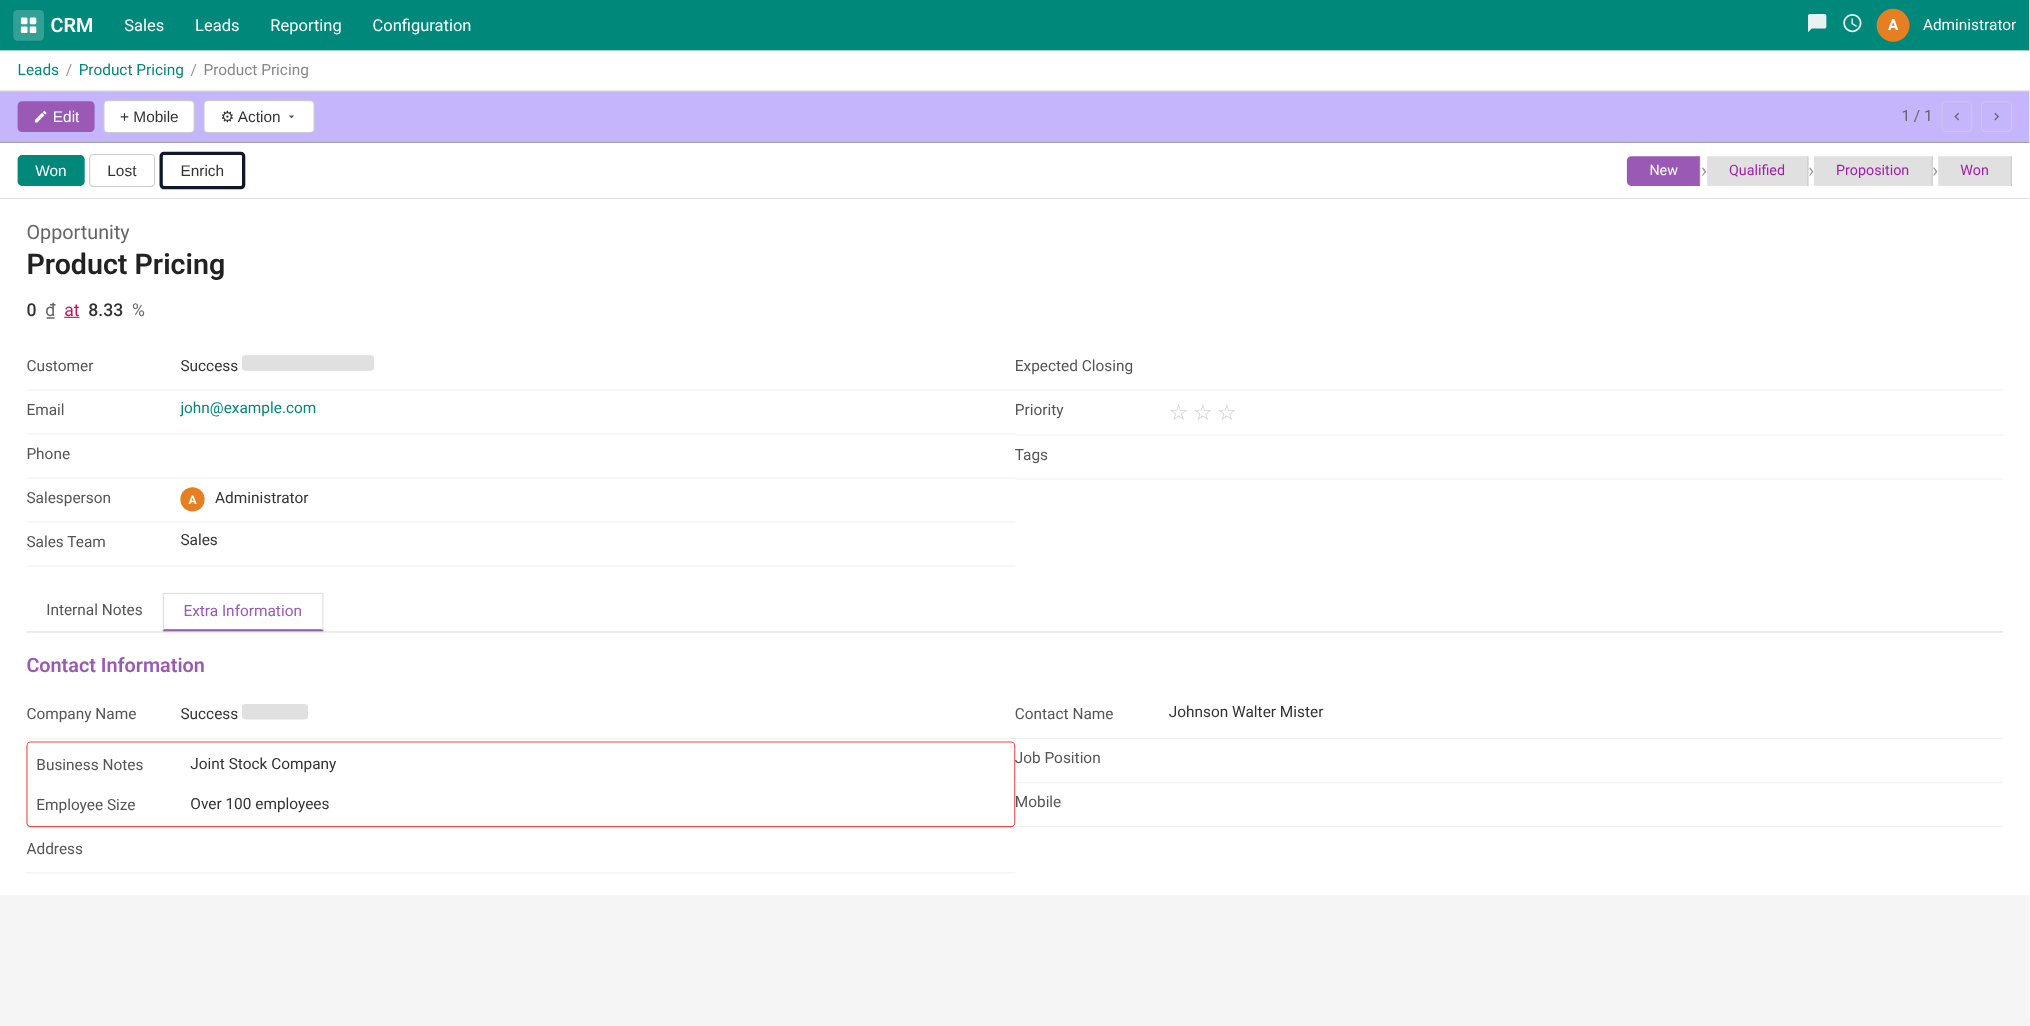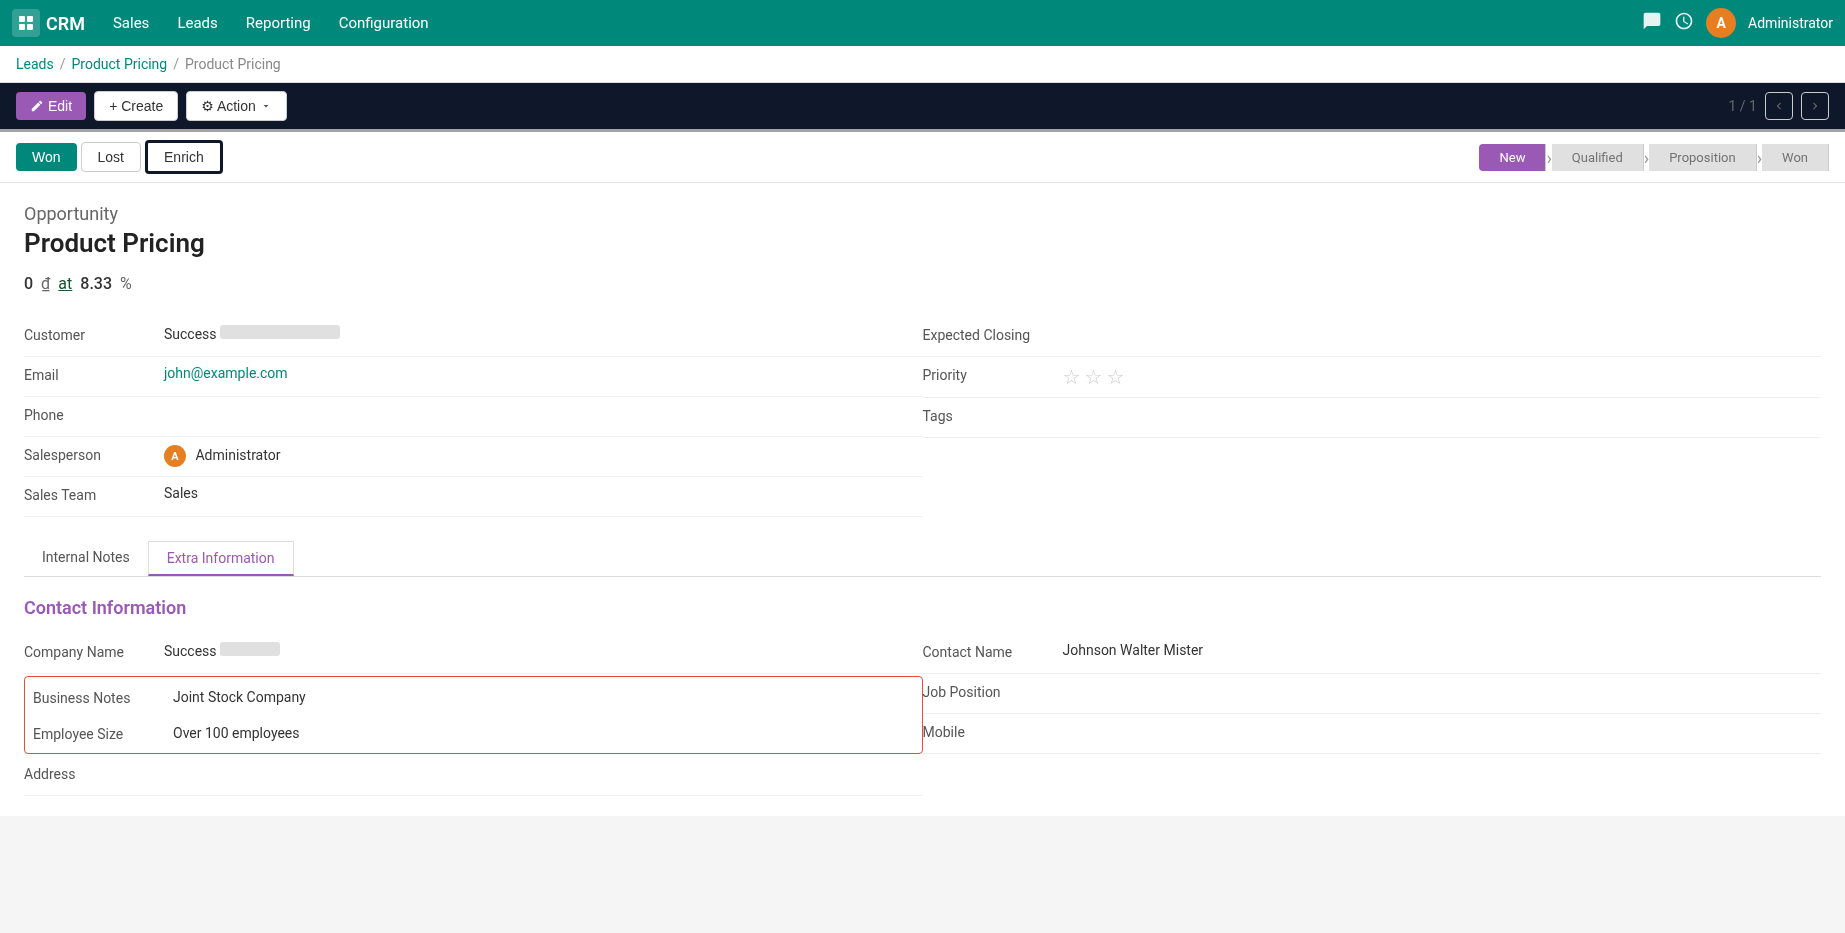--- a/index.html
+++ b/index.html
@@ -78,26 +78,26 @@
       font-size: 14px;
       background: white;
       border-bottom: 1px solid #e0e0e0;
     }
     .breadcrumb-link { color: #00897b; cursor: pointer; }
     .breadcrumb-sep { color: #999; }
     .breadcrumb-current { color: #888; }
 
     
     .toolbar {
-      background: #0f172a;
+      background: #c4b5fd;
       padding: 8px 16px;
       display: flex;
       align-items: center;
       gap: 8px;
-      border-bottom: 3px solid #a3a3a3;
+      border-bottom: 1px solid #a3a3a3;
     }
     .btn-edit {
       background: #9b59b6;
       color: white;
       border: none;
       padding: 6px 14px;
       border-radius: 4px;
       cursor: pointer;
       font-size: 14px;
       display: flex; align-items: center; gap: 4px;
@@ -174,21 +174,21 @@
     }
     .status-spacer { flex: 1; }
     .pipeline-stages {
       display: flex;
       align-items: center;
       gap: 0;
     }
     .stage-item {
       padding: 6px 20px;
       background: #e0e0e0;
-      color: #737373;
+      color: #a21caf;
       font-size: 13px;
       cursor: pointer;
       position: relative;
       border-right: 1px solid #ccc;
     }
     .stage-item:first-child { border-radius: 4px 0 0 4px; }
     .stage-item-new {
       background: #9b59b6;
       color: white;
     }
@@ -217,21 +217,21 @@
     }
     .amount-row {
       display: flex;
       align-items: center;
       gap: 8px;
       margin-bottom: 24px;
       font-size: 16px;
     }
     .amount-value { font-weight: 500; }
     .amount-currency { color: #666; }
-    .amount-at { color: #14532d; text-decoration: underline; }
+    .amount-at { color: #be185d; text-decoration: underline; }
     .amount-percent { font-weight: 500; }
 
     
     .fields-grid {
       display: grid;
       grid-template-columns: 1fr 1fr;
       gap: 0;
       margin-bottom: 24px;
     }
     .fields-left, .fields-right {
@@ -383,21 +383,21 @@
 </div>
 
 <div class="toolbar">
   <button class="btn-edit">
     <svg width="14" height="14" viewBox="0 0 24 24" fill="white">
         <path d="M3 17.25V21h3.75L17.81 9.94l-3.75-3.75L3 17.25zM20.71 7.04c.39-.39.39-1.02 0-1.41l-2.34-2.34c-.39-.39-1.02-.39-1.41 0l-1.83 1.83 3.75 3.75 1.83-1.83z"></path>
       </svg>
     <span>Edit</span>
   </button>
   <button class="btn-create">
-    <span>+ Create</span>
+    <span>+ Mobile</span>
   </button>
   <button class="btn-action">
     <span>⚙ Action</span>
     <svg width="12" height="12" viewBox="0 0 24 24" fill="#555">
         <path d="M7 10l5 5 5-5z"></path>
       </svg>
   </button>
   <div class="toolbar-spacer"></div>
   <div class="pagination">
     <span>1 / 1</span>

